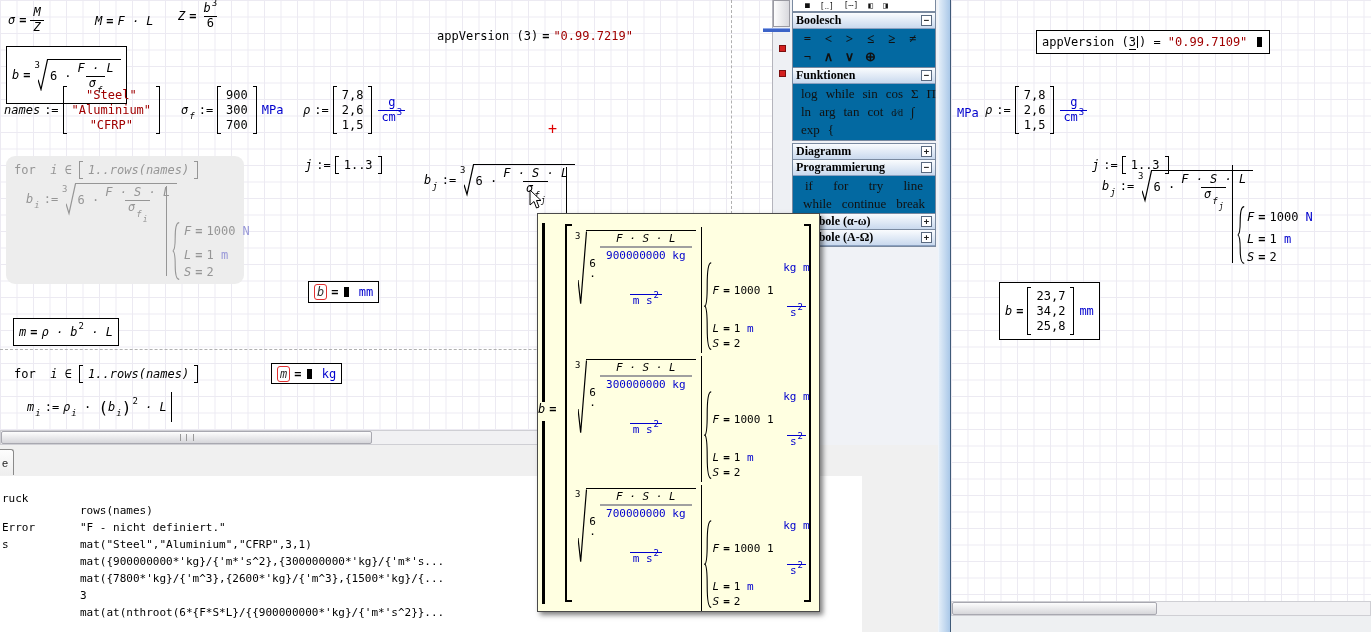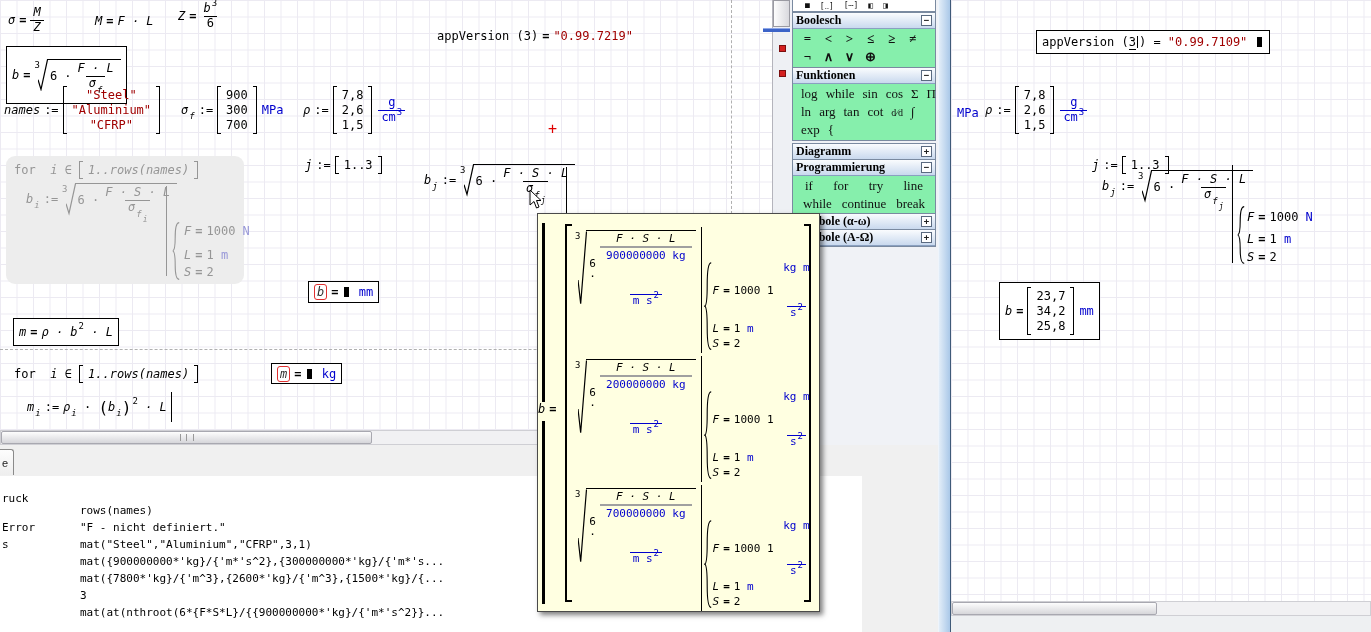--- a/index.html
+++ b/index.html
@@ -66,21 +66,21 @@
   .hthumb { position:absolute; top:0; height:100%; background:linear-gradient(#fdfdfd,#d6d6da);
             border:1px solid #a8a8b0; border-radius:2px; display:flex; align-items:center; justify-content:center; }
   .grip { width:14px; height:7px; border-left:1px solid #999; border-right:1px solid #999;
           background:linear-gradient(90deg,transparent 5px,#999 5px,#999 6px,transparent 6px); }
   .splitter { position:absolute; left:938px; top:0; width:13px; height:632px;
               background:linear-gradient(90deg,#e2edf8,#aac8e8);
               border-left:1px solid #eef4fb; border-right:1px solid #3f5a78; }
 
   
   .dock { position:absolute; left:790px; top:0; width:148px; height:445px; background:#f0f2f6; }
-  .pal { position:absolute; left:2px; width:144px; border:1px solid #7a8aa0; background:#86efac; }
+  .pal { position:absolute; left:2px; width:144px; border:1px solid #7a8aa0; background:#0369a1; }
   .ptitle { height:16px; display:flex; justify-content:space-between; align-items:center;
             padding:0 3px; background:linear-gradient(180deg,#fafcfe,#c9d9ee);
             border-bottom:1px solid #8aa0c0;
             font:bold 12px "Liberation Serif",serif; color:#000; }
   .pbtn { width:11px; height:11px; border:1px solid #5a6a80; background:#fff;
           font:bold 9px/9px "DejaVu Sans Mono",monospace; text-align:center; color:#222; }
   .pbody { padding:1px 4px; font:13px "Liberation Serif",serif; color:#111; }
   .prow { display:flex; align-items:center; }
   .pit { padding:1px 4px; cursor:default; }
   .pit.op { font-weight:600; width:21px; text-align:center; padding:1px 0; }
@@ -617,21 +617,21 @@
           <span class="root">
               <span class="ridx">3</span>
               <svg class="rsvg" viewBox="0 0 10 30" preserveAspectRatio="none">
                 <path d="M0,19 L3,28 L9.5,0.6" vector-effect="non-scaling-stroke"></path>
               </svg>
               <span class="rbody">
                 <span>6 ·</span>
                 <span class="fr gbar">
                   <span class="nm it">F · S · L</span>
                   <span class="dn"><span class="fr blue">
-                      <span class="nm u"><span>200000000</span>&nbsp;<span>kg</span></span>
+                      <span class="nm u"><span>300000000</span>&nbsp;<span>kg</span></span>
                       <span class="dn u"><span>m s</span><span class="sp">2</span></span>
                     </span></span>
                 </span>
               </span>
             </span>
         </div>
         <div class="tbar"></div>
         <div class="tbrace">
           <svg class="cb" viewBox="0 0 10 100" preserveAspectRatio="none">
               <path d="M9,1 Q4,1 4,26 Q4,49 1,50 Q4,51 4,75 Q4,99 9,99" vector-effect="non-scaling-stroke"></path>

